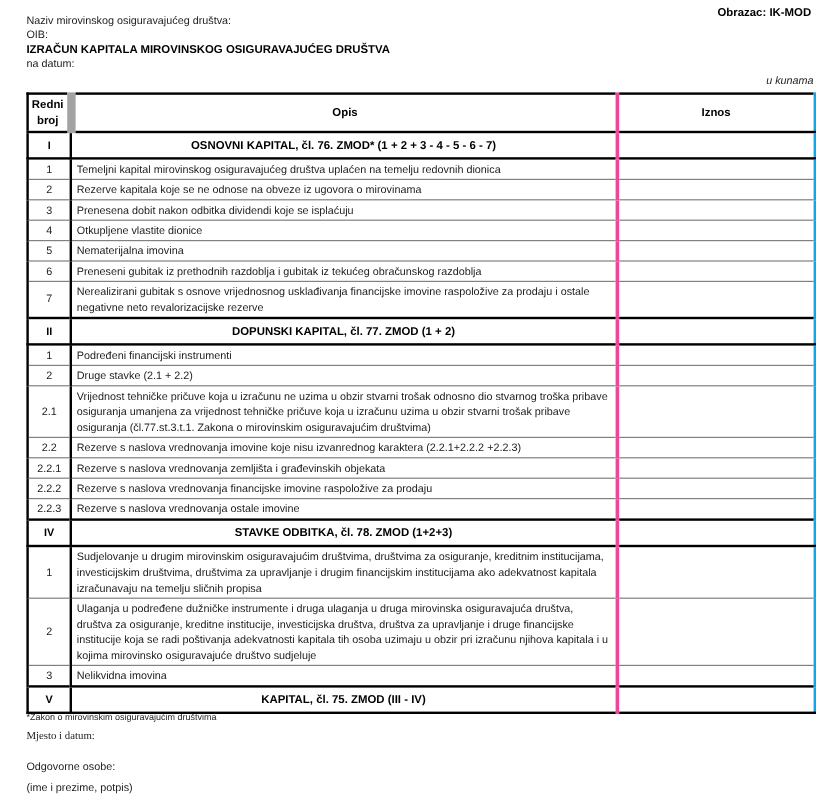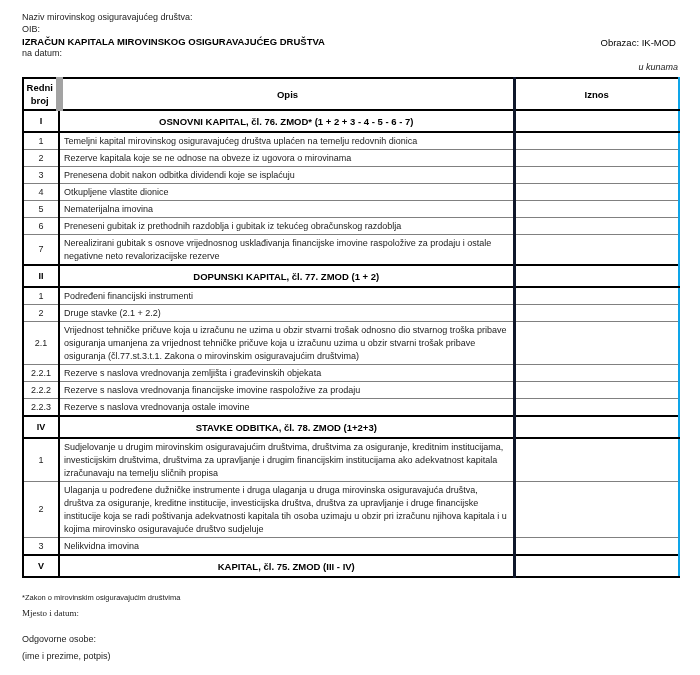--- a/index.html
+++ b/index.html
@@ -13,23 +13,22 @@
     position: relative;
     font-family: "Liberation Sans", sans-serif;
     color: #1c1c1c;
     overflow: hidden;
   }
   .abs { position: absolute; }
   .form-code {
     top: 5px;
     right: 24px;
     font-size: 9.5px;
-    font-weight: normal;
+    font-weight: bold;
     color: #000;
-    margin-top: 32px;
   }
   .hdr-line { left: 22px; font-size: 9px; white-space: nowrap; }
   .hdr-company { top: 12px; }
   .hdr-oib { top: 24px; }
   .hdr-title { top: 36px; font-size: 9.5px; font-weight: bold; color: #000; }
   .hdr-date { top: 48px; }
   .currency-note {
     top: 62px;
     right: 22px;
     font-size: 9px;
@@ -64,21 +63,21 @@
     border-bottom: 2px solid #000;
   }
   .capital td.c1 {
     text-align: center;
     padding-left: 1px;
     padding-right: 1px;
     border-left: 2px solid #000;
     border-right: 2px solid #000;
   }
   .capital th.c1 { border-right: 7px solid #a3a3a3; }
-  .capital td.c2, .capital th.c2 { border-right: 3px solid #0f172a; }
+  .capital td.c2, .capital th.c2 { border-right: 3px solid #ec4899; }
   .capital td.c3, .capital th.c3 { border-right: 2px solid #0ea5e9; }
   tr.sec td {
     border-top: 2px solid #000;
     border-bottom: 2px solid #000;
     font-weight: bold;
     color: #000;
     padding-top: 3.5px;
     padding-bottom: 3.5px;
     text-align: center;
   }
@@ -170,20 +169,25 @@
         <td class="c1">2</td>
         <td class="c2">Druge stavke (2.1 + 2.2)</td>
         <td class="c3"></td>
       </tr>
       <tr>
         <td class="c1">2.1</td>
         <td class="c2">Vrijednost tehničke pričuve koja u izračunu ne uzima u obzir stvarni trošak odnosno dio stvarnog troška pribave osiguranja umanjena za vrijednost tehničke pričuve koja u izračunu uzima u obzir stvarni trošak pribave osiguranja (čl.77.st.3.t.1. Zakona o mirovinskim osiguravajućim društvima)</td>
         <td class="c3"></td>
       </tr>
       <tr>
+        <td class="c1">2.2</td>
+        <td class="c2">Rezerve s naslova vrednovanja imovine koje nisu izvanrednog karaktera (2.2.1+2.2.2 +2.2.3)</td>
+        <td class="c3"></td>
+      </tr>
+      <tr>
         <td class="c1">2.2.1</td>
         <td class="c2">Rezerve s naslova vrednovanja zemljišta i građevinskih objekata</td>
         <td class="c3"></td>
       </tr>
       <tr>
         <td class="c1">2.2.2</td>
         <td class="c2">Rezerve s naslova vrednovanja financijske imovine raspoložive za prodaju</td>
         <td class="c3"></td>
       </tr>
       <tr>

